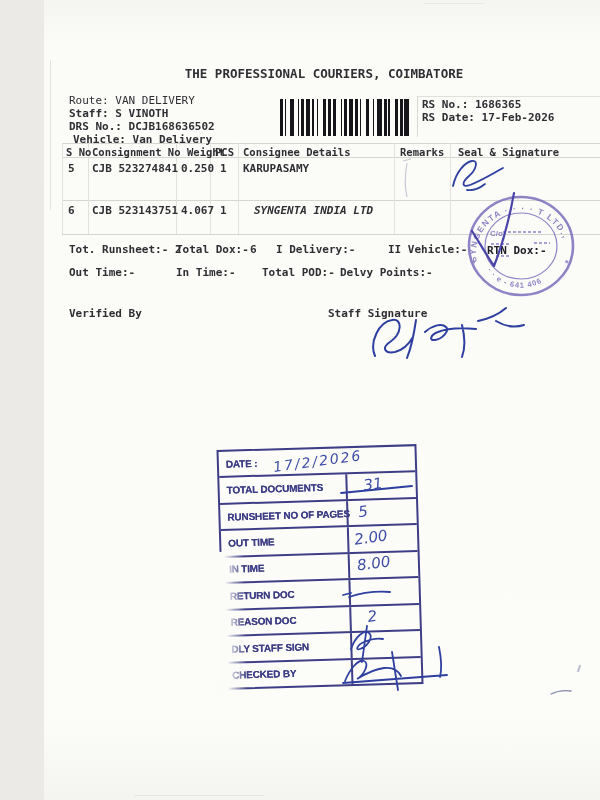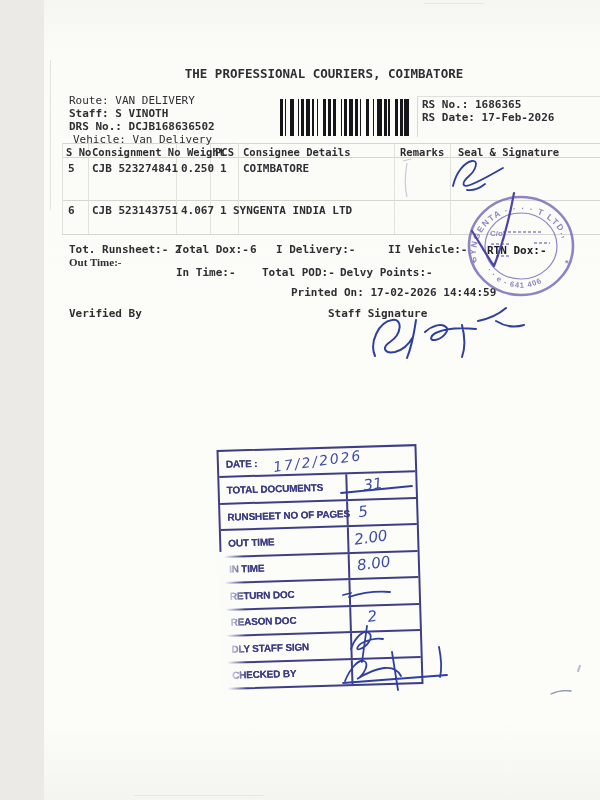--- a/index.html
+++ b/index.html
@@ -49,21 +49,21 @@
   <div class="speck" style="left:380px;top:3px;width:60px;height:1px;background:#e9e9e3;"></div>
   <div class="speck" style="left:90px;top:795px;width:130px;height:1px;background:#e7e7e1;"></div>
   <div class="speck" style="left:583px;top:694px;width:14px;height:2px;background:#6a6a70;transform:rotate(-4deg);"></div>
   <div class="speck" style="left:534px;top:665px;width:2px;height:7px;background:#b9bccd;transform:rotate(20deg);"></div>
 
   <div class="t center" style="top:68px;font-size:12.5px;">THE PROFESSIONAL COURIERS, COIMBATORE</div>
 
   <div class="t" style="left:25px;top:95px;font-weight:400;">Route: VAN DELIVERY</div>
   <div class="t" style="left:25px;top:108px;">Staff: S VINOTH</div>
   <div class="t" style="left:25px;top:121px;">DRS No.: DCJB168636502</div>
-  <div class="t" style="left:29px;top:134px;font-weight:400;">Vehicle: Van Delivery</div>
+  <div class="t" style="left:29px;top:134px;font-weight:700;">Vehicle: Van Delivery</div>
 
   <div class="barcode"><i style="width:3.2px;background:#16161a"></i><i style="width:1.6px;background:transparent"></i><i style="width:1.6px;background:#16161a"></i><i style="width:3.2px;background:transparent"></i><i style="width:4.800000000000001px;background:#16161a"></i><i style="width:3.2px;background:transparent"></i><i style="width:1.6px;background:#16161a"></i><i style="width:1.6px;background:transparent"></i><i style="width:3.2px;background:#16161a"></i><i style="width:1.6px;background:transparent"></i><i style="width:4.800000000000001px;background:#16161a"></i><i style="width:1.6px;background:transparent"></i><i style="width:1.6px;background:#16161a"></i><i style="width:3.2px;background:transparent"></i><i style="width:1.6px;background:#16161a"></i><i style="width:4.800000000000001px;background:transparent"></i><i style="width:3.2px;background:#16161a"></i><i style="width:1.6px;background:transparent"></i><i style="width:3.2px;background:#16161a"></i><i style="width:1.6px;background:transparent"></i><i style="width:3.2px;background:#16161a"></i><i style="width:4.800000000000001px;background:transparent"></i><i style="width:1.6px;background:#16161a"></i><i style="width:1.6px;background:transparent"></i><i style="width:3.2px;background:#16161a"></i><i style="width:1.6px;background:transparent"></i><i style="width:4.800000000000001px;background:#16161a"></i><i style="width:1.6px;background:transparent"></i><i style="width:3.2px;background:#16161a"></i><i style="width:1.6px;background:transparent"></i><i style="width:1.6px;background:#16161a"></i><i style="width:4.800000000000001px;background:transparent"></i><i style="width:3.2px;background:#16161a"></i><i style="width:3.2px;background:transparent"></i><i style="width:1.6px;background:#16161a"></i><i style="width:3.2px;background:transparent"></i><i style="width:4.800000000000001px;background:#16161a"></i><i style="width:1.6px;background:transparent"></i><i style="width:3.2px;background:#16161a"></i><i style="width:1.6px;background:transparent"></i><i style="width:1.6px;background:#16161a"></i><i style="width:4.800000000000001px;background:transparent"></i><i style="width:3.2px;background:#16161a"></i><i style="width:1.6px;background:transparent"></i><i style="width:3.2px;background:#16161a"></i><i style="width:1.6px;background:transparent"></i><i style="width:4.800000000000001px;background:#16161a"></i><i style="width:1.6px;background:transparent"></i></div>
   <div class="gridv" style="left:373px;top:96px;height:41px;background:#d9d9d3;"></div>
   <div class="gridh" style="left:373px;top:96px;width:190px;background:#e0e0da;"></div>
   <div class="t" style="left:378px;top:99px;">RS No.: 1686365</div>
   <div class="t" style="left:378px;top:112px;">RS Date: 17-Feb-2026</div>
 
   <div class="gridh" style="left:18px;top:143px;width:564px;"></div>
   <div class="gridh" style="left:18px;top:157px;width:564px;"></div>
   <div class="gridh" style="left:18px;top:200px;width:564px;"></div>
@@ -83,44 +83,43 @@
   <div class="t small" style="left:171px;top:146px;">PCS</div>
   <div class="t small" style="left:199px;top:146px;">Consignee Details</div>
   <div class="t small" style="left:356px;top:146px;">Remarks</div>
   <div class="t small" style="left:414px;top:146px;">Seal &amp; Signature</div>
 
   <div>
     <div class="t" style="left:24px;top:163px;">5</div>
     <div class="t" style="left:48px;top:163px;">CJB 523274841</div>
     <div class="t" style="left:137px;top:163px;">0.250</div>
     <div class="t" style="left:176px;top:163px;">1</div>
-    <div class="t" style="left:199px;top:163px;">COIMBATORE</div>
+    <div class="t" style="left:199px;top:163px;">KARUPASAMY</div>
   </div>
 
   <div>
     <div class="t" style="left:24px;top:205px;">6</div>
     <div class="t" style="left:48px;top:205px;">CJB 523143751</div>
     <div class="t" style="left:137px;top:205px;">4.067</div>
     <div class="t" style="left:176px;top:205px;">1</div>
-    <div class="t" style="left:189px;top:205px;">SYNGENTA INDIA LTD</div>
+    <div class="t" style="left:210px;top:205px;font-style:italic;">SYNGENTA INDIA LTD</div>
   </div>
 
   <div class="t" style="left:25px;top:244px;">Tot. Runsheet:- 2</div>
   <div class="t" style="left:132px;top:244px;">Total Dox:-</div>
   <div class="t" style="left:206px;top:244px;">6</div>
   <div class="t" style="left:232px;top:244px;">I Delivery:-</div>
   <div class="t" style="left:344px;top:244px;">II Vehicle:-</div>
   <div class="t" style="left:443px;top:245px;color:#202028;">RTN Dox:-</div>
 
-  <div class="t" style="left:25px;top:256px;font-family:Liberation Serif, serif;">Out Time:-</div>
+  <div class="t" style="left:25px;top:267px;">Out Time:-</div>
   <div class="t" style="left:132px;top:267px;">In Time:-</div>
   <div class="t" style="left:218px;top:267px;">Total POD:-</div>
   <div class="t" style="left:296px;top:267px;">Delvy Points:-</div>
 
-  <div class="t" style="left:247px;top:287px;">Printed On: 17-02-2026 14:44:59</div>
 
   <div class="t" style="left:25px;top:308px;">Verified By</div>
   <div class="t" style="left:284px;top:308px;">Staff Signature</div>
 
   <div class="stamp-table">
     <div class="srow daterow">
       <span class="slabel">DATE :</span>
       <span class="hw">17/2/2026</span>
     </div>
     <div class="srow">

